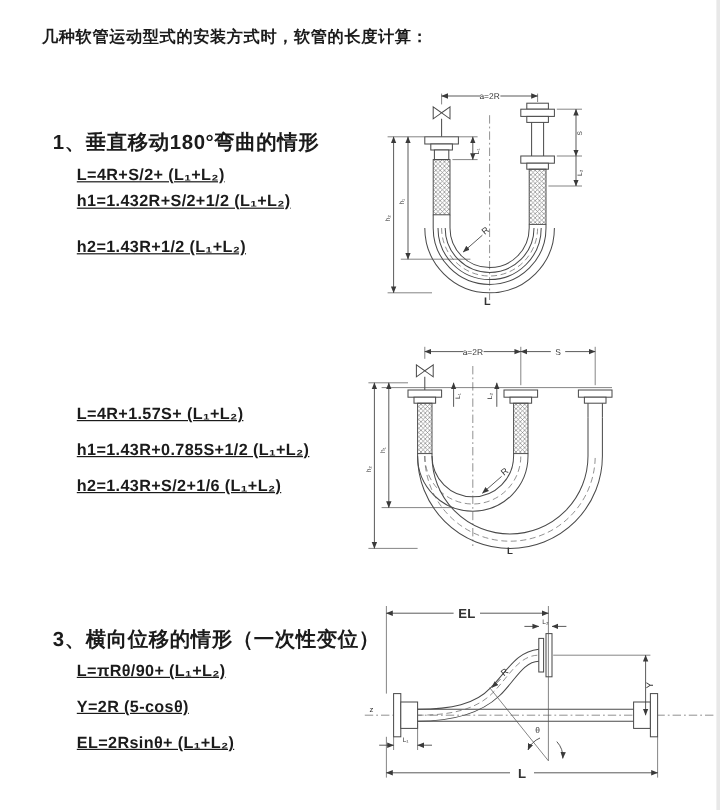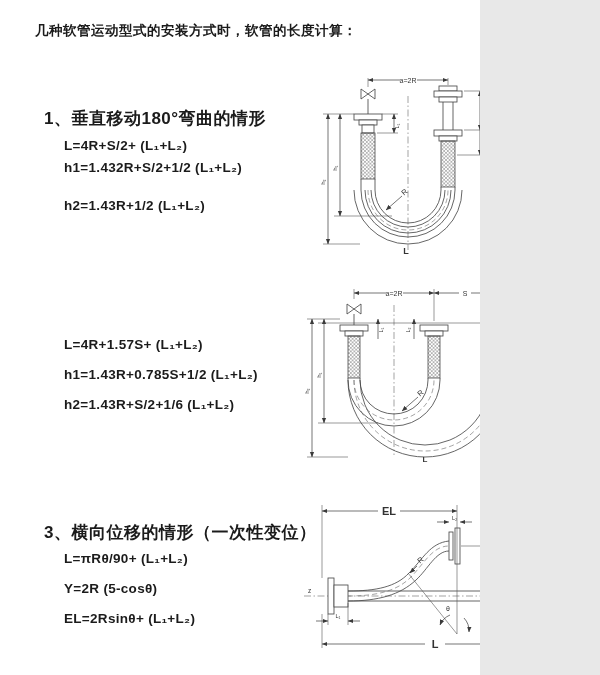--- a/index.html
+++ b/index.html
@@ -1,22 +1,22 @@
 <!DOCTYPE html>
 <html><head>
 <meta charset="utf-8">
 <style>
   html,body{margin:0;padding:0;background:#e8e8e8;}
   .canvas{
-    position:relative;width:480px;height:675px;background:#ffffff;overflow:hidden;
+    position:relative;width:597px;height:675px;background:#ffffff;overflow:hidden;
     font-family:"Liberation Sans","DejaVu Sans",sans-serif;color:#1b1b1b;
   }
   .doc-title{position:absolute;left:35px;top:22px;font-size:13.5px;font-weight:bold;letter-spacing:.5px;}
   .sec-heading{position:absolute;font-size:17px;font-weight:bold;letter-spacing:.5px;}
-  .formula{position:absolute;font-size:13.5px;font-weight:bold;letter-spacing:.3px;white-space:pre;}
+  .formula{position:absolute;font-size:13.5px;font-weight:bold;letter-spacing:.3px;white-space:pre;text-decoration:underline;}
   svg text{font-family:"Liberation Sans","DejaVu Sans",sans-serif;fill:#333;}
   .dim{stroke:#3a3a3a;stroke-width:.7;fill:none;}
   .ext{stroke:#555;stroke-width:.6;fill:none;}
   .draw{stroke:#4a4a4a;stroke-width:.85;fill:none;}
   .part{stroke:#4a4a4a;stroke-width:.85;fill:#ffffff;}
   .braid{stroke:#4a4a4a;stroke-width:.8;fill:url(#hatch);}
   .cl{stroke:#666;stroke-width:.6;fill:none;stroke-dasharray:7 2.5 1.5 2.5;}
   .mid{stroke:#666;stroke-width:.6;fill:none;stroke-dasharray:5 3;}
 </style>
 </head>

